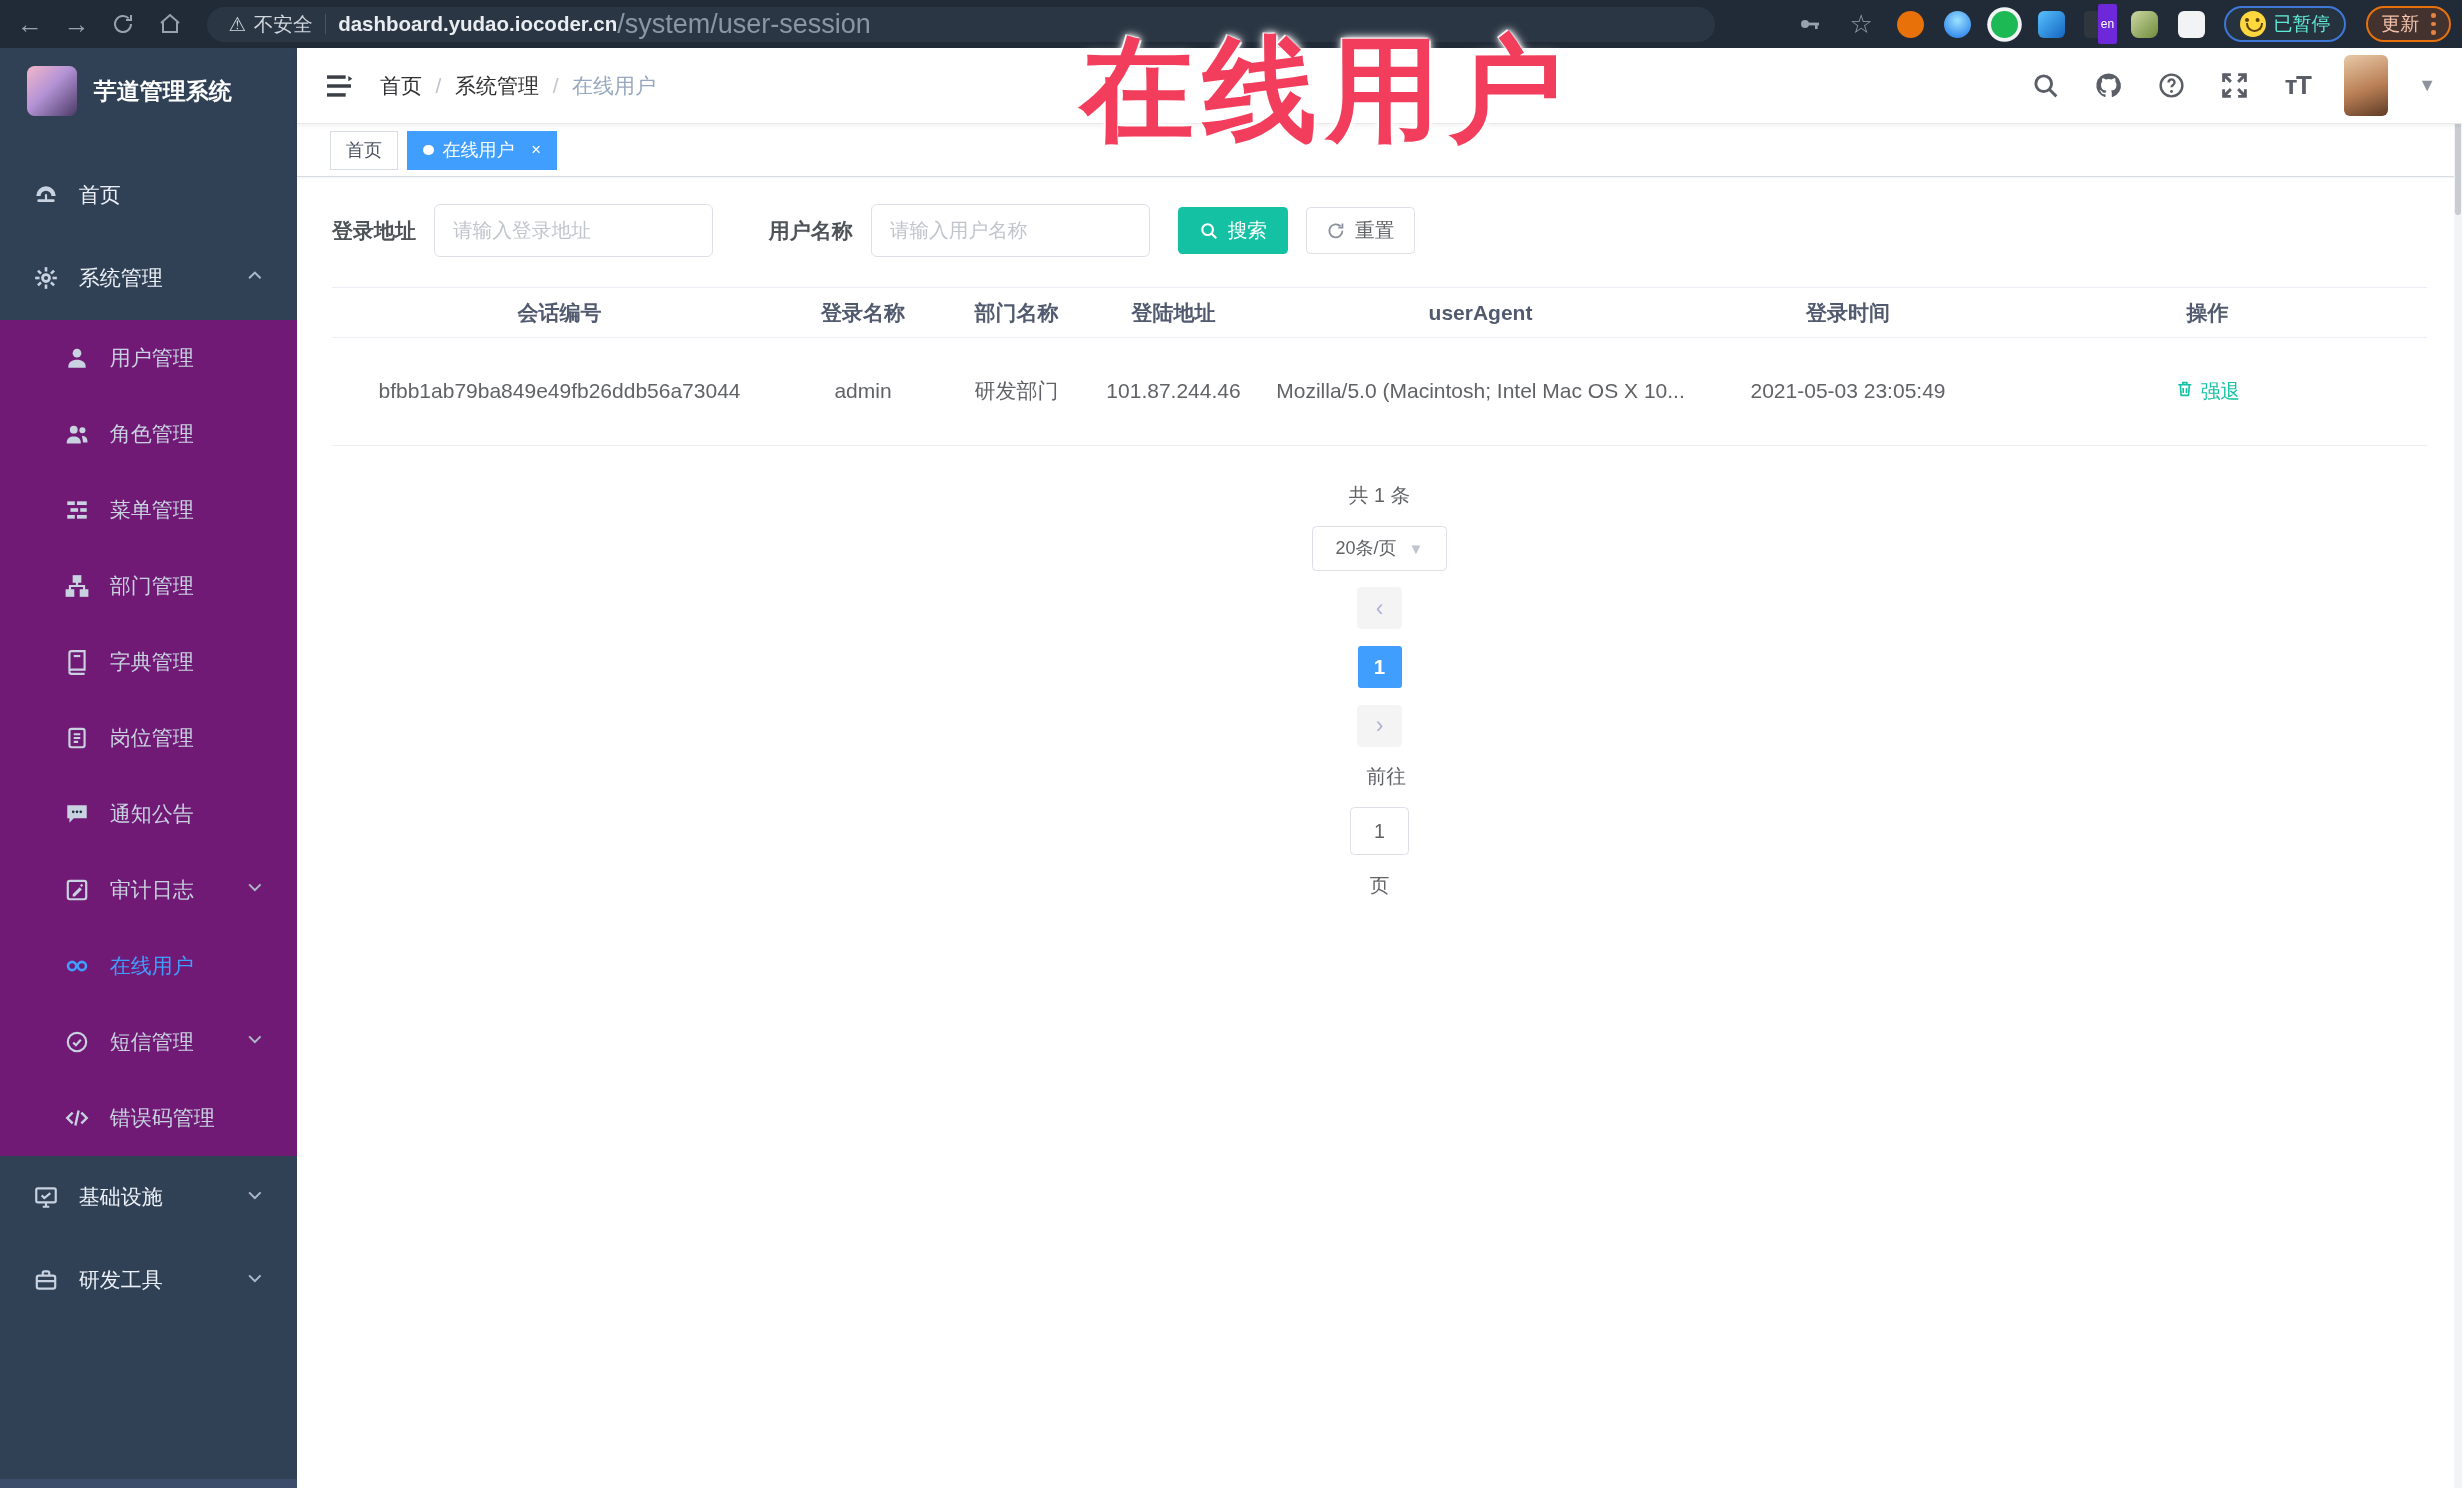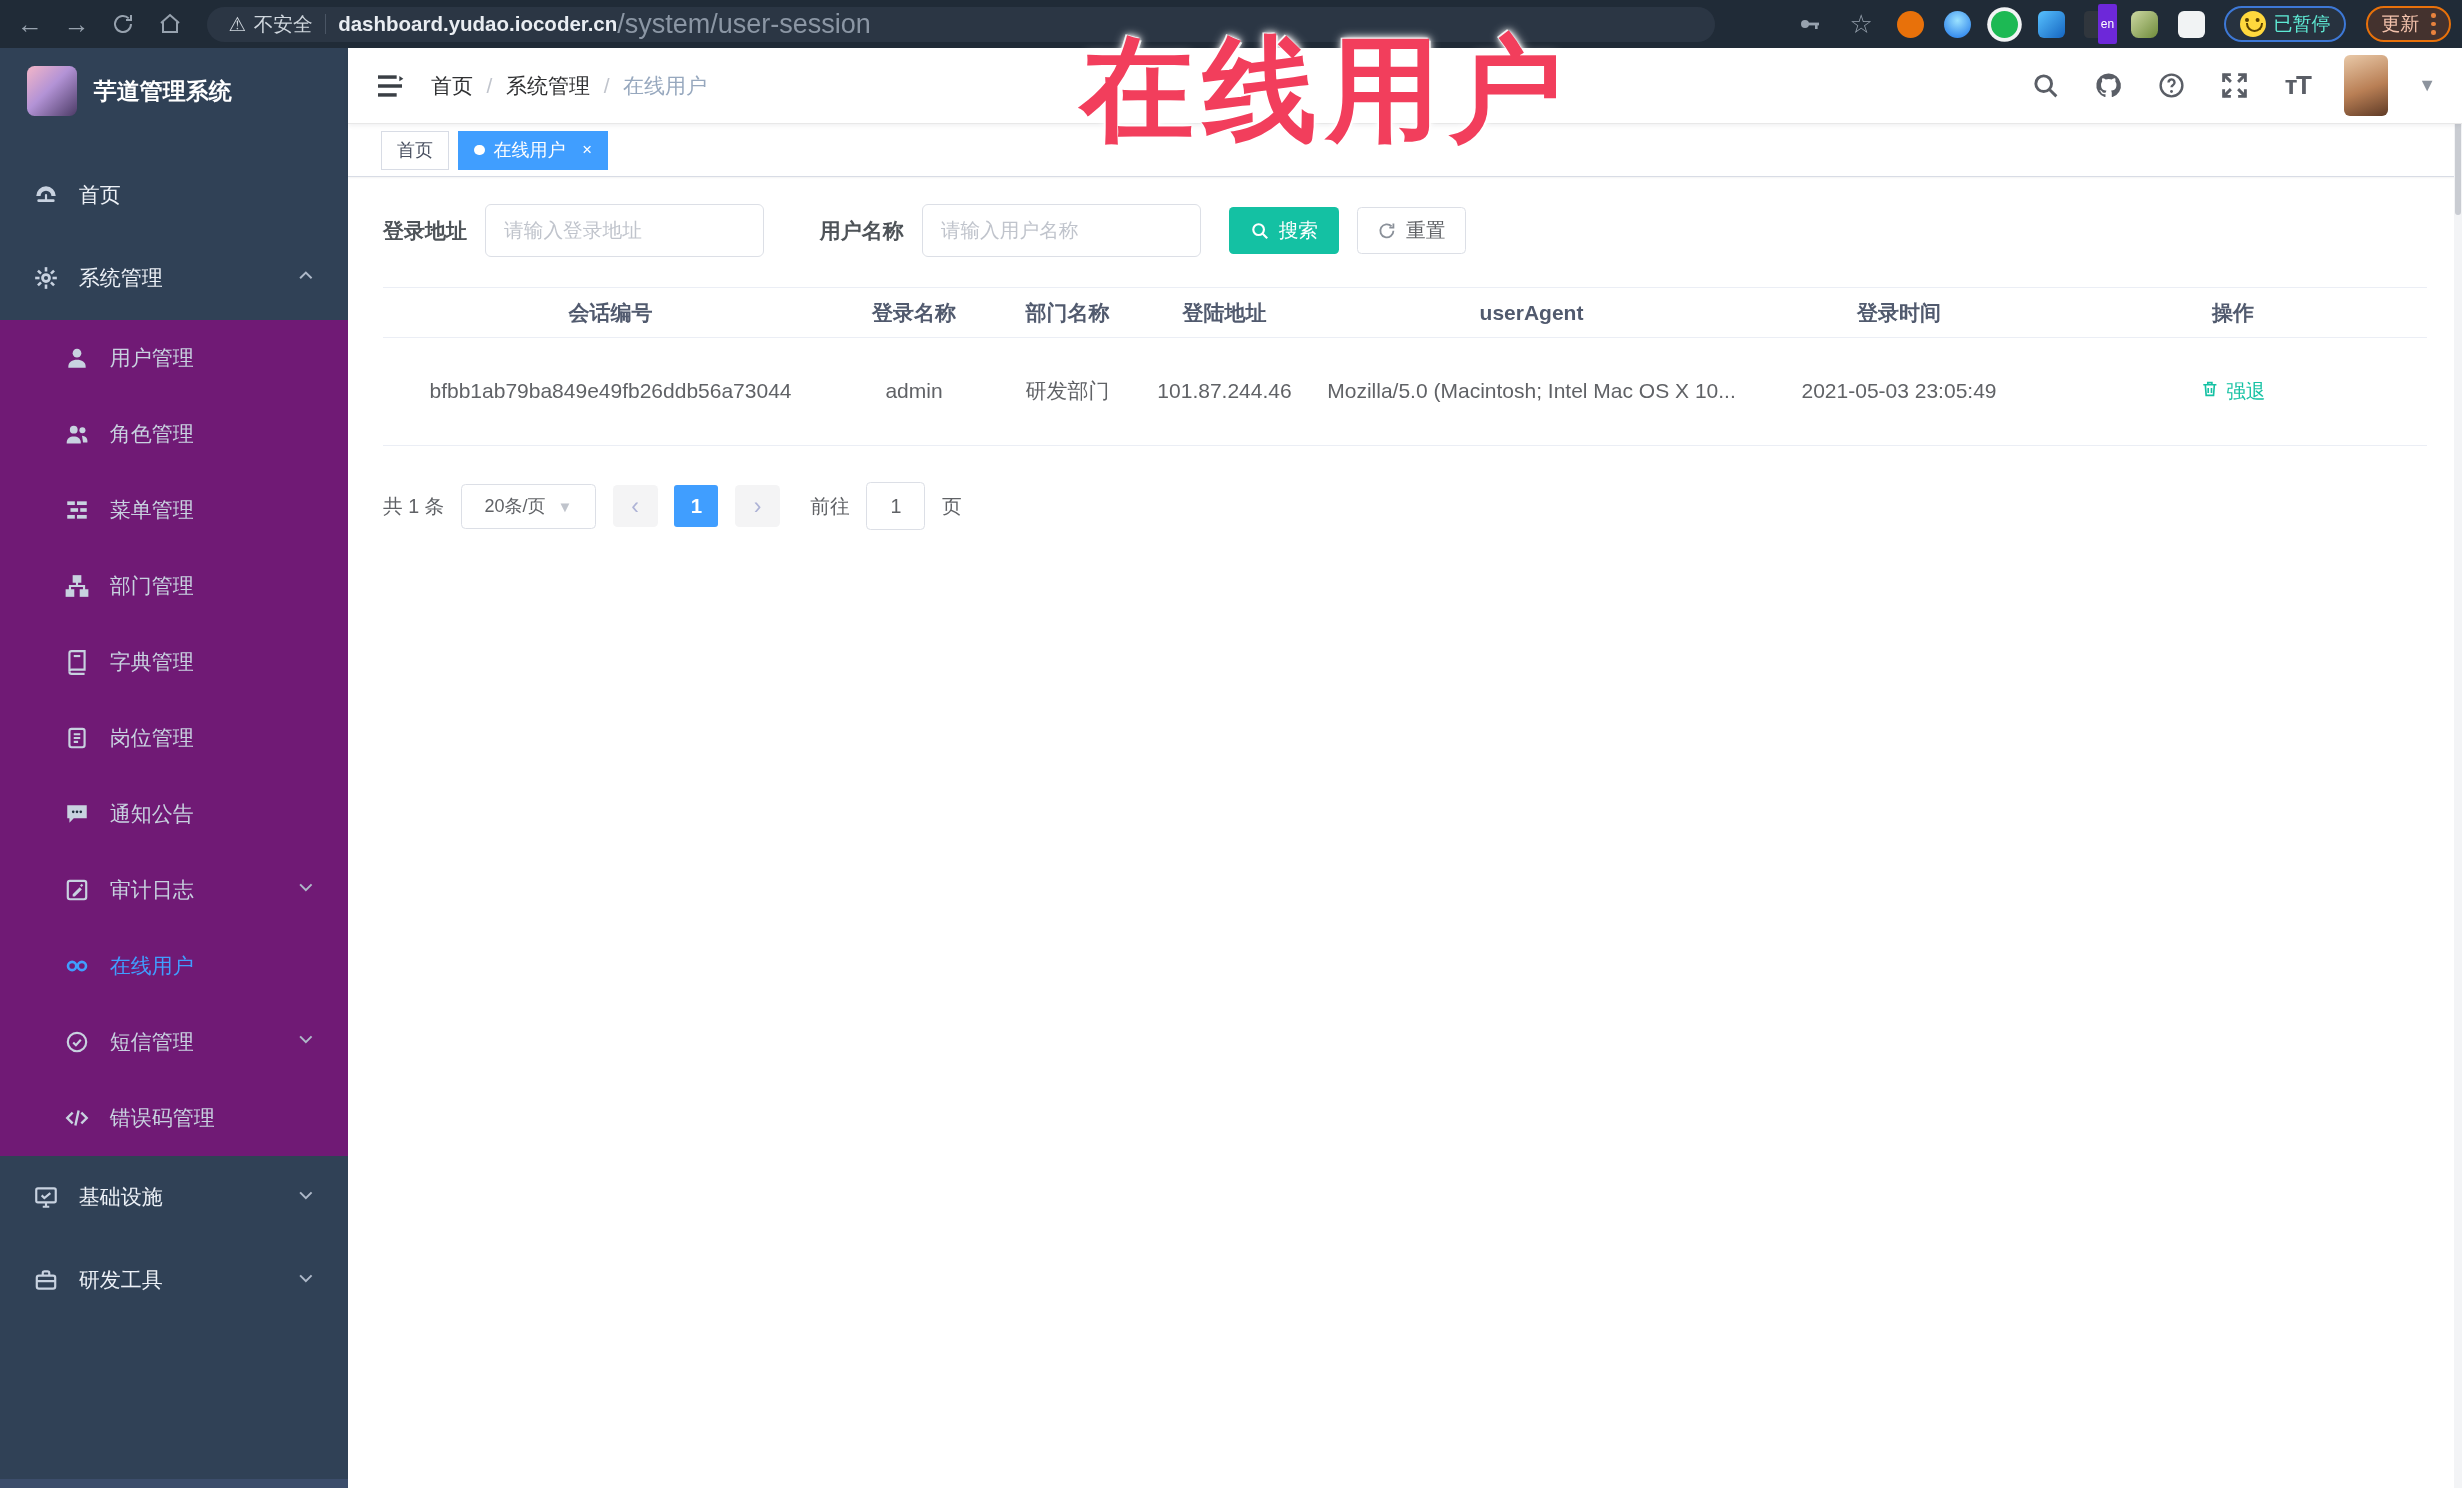--- a/index.html
+++ b/index.html
@@ -29,21 +29,21 @@
   .emoji-face { width:26px; height:26px; border-radius:50%; background:#ffd83d; position:relative; }
   .emoji-face::before { content:""; position:absolute; left:5.3px; top:6.8px; width:3.8px; height:3.8px;
     border-radius:50%; background:#5b4200; box-shadow:10.6px 0 0 #5b4200; }
   .emoji-face::after { content:""; position:absolute; left:6px; top:12px; width:13.6px; height:6.8px;
     border:2.3px solid #5b4200; border-top:none; border-radius:0 0 10.6px 10.6px; }
   .vdots { display:flex; flex-direction:column; gap:3.8px; }
   .vdots i { width:4.5px; height:4.5px; border-radius:50%; background:#e8823d; }
 
   
   .app { position:absolute; top:48px; left:0; right:0; bottom:0; display:flex; }
-  .sidebar { width:348px; background:#304156; height:100%; position:relative; flex:0 0 auto; }
+  .sidebar { width:297px; background:#304156; height:100%; position:relative; flex:0 0 auto; }
   .logo-row { display:flex; align-items:center; gap:16.7px; padding:18px 0 18px 27px; }
   .logo-img { width:50px; height:50px; border-radius:7.6px;
     background:linear-gradient(135deg,#f3b6c8 0%,#b393d6 45%,#4c3b66 100%); }
   .logo-title { color:#fff; font-size:23px; font-weight:700; }
   .menu { margin-top:19.7px; }
   .m-item { display:flex; align-items:center; height:83px; padding-left:33px; cursor:pointer;
     color:#edf1f7; font-size:21px; position:relative; }
   .m-item .m-ic { width:26px; height:26px; margin-right:19.7px; color:#c8d2e0; flex:0 0 auto; }
   .m-item .m-ic svg { width:26px; height:26px; }
   .m-sub { background:#701a75; }
@@ -101,22 +101,22 @@
   .tbl th { height:50px; font-size:21px; font-weight:700; color:#515a6e; text-align:center;
     border-top:0.8px solid #ebeef5; border-bottom:0.8px solid #ebeef5; padding:0 7.6px; }
   .tbl td { height:108px; font-size:21px; color:#606266; text-align:center;
     border-bottom:0.8px solid #ebeef5; padding:0 7.6px; line-height:1.45; }
   .td-ip { word-break:break-all; }
   .td-ua { white-space:nowrap; overflow:hidden; }
   .act-link { color:#14c1a3; font-size:19.7px; display:inline-flex; align-items:center; gap:6px; cursor:pointer; }
   .act-link svg { width:19.7px; height:19.7px; }
 
   
-  .pager { display:flex; align-items:center; gap:16.7px; margin-top:36px;
-    font-size:19.7px; color:#606266; }
+  .pager { display:flex; align-items:center; justify-content:flex-end; gap:16.7px; margin-top:36px;
+    font-size:19.7px; color:#606266;flex-direction:column; }
   .psel { width:135px; height:45px; border:0.8px solid #dcdfe6; border-radius:4.5px; display:flex;
     align-items:center; justify-content:center; gap:12px; color:#606266; font-size:18px; cursor:pointer; }
   .psel .sel-caret { color:#c0c4cc; font-size:15px; }
   .pbtn { width:45px; height:42px; background:#f4f4f5; border-radius:4.5px; display:flex;
     align-items:center; justify-content:center; color:#aeb3d6; font-size:23px; cursor:pointer; }
   .pnum { width:44px; height:42px; background:#409EFF; border-radius:3px; color:#fff;
     display:flex; align-items:center; justify-content:center; font-size:20.5px; font-weight:700; cursor:pointer; }
   .goto-input { width:59px; height:48px; border:0.8px solid #dcdfe6; border-radius:4.5px;
     text-align:center; font-size:19.7px; color:#606266; outline:none; }
 

